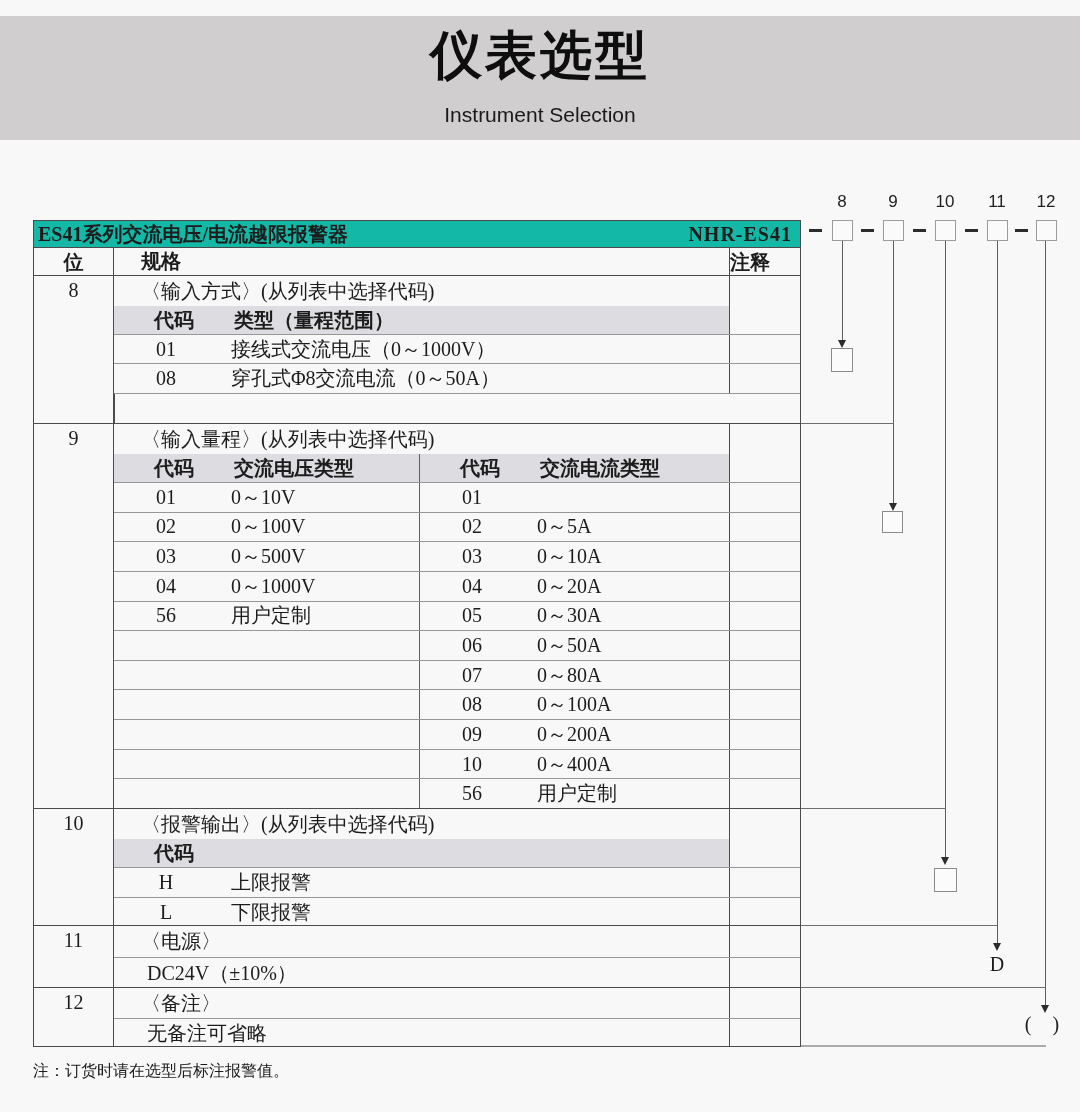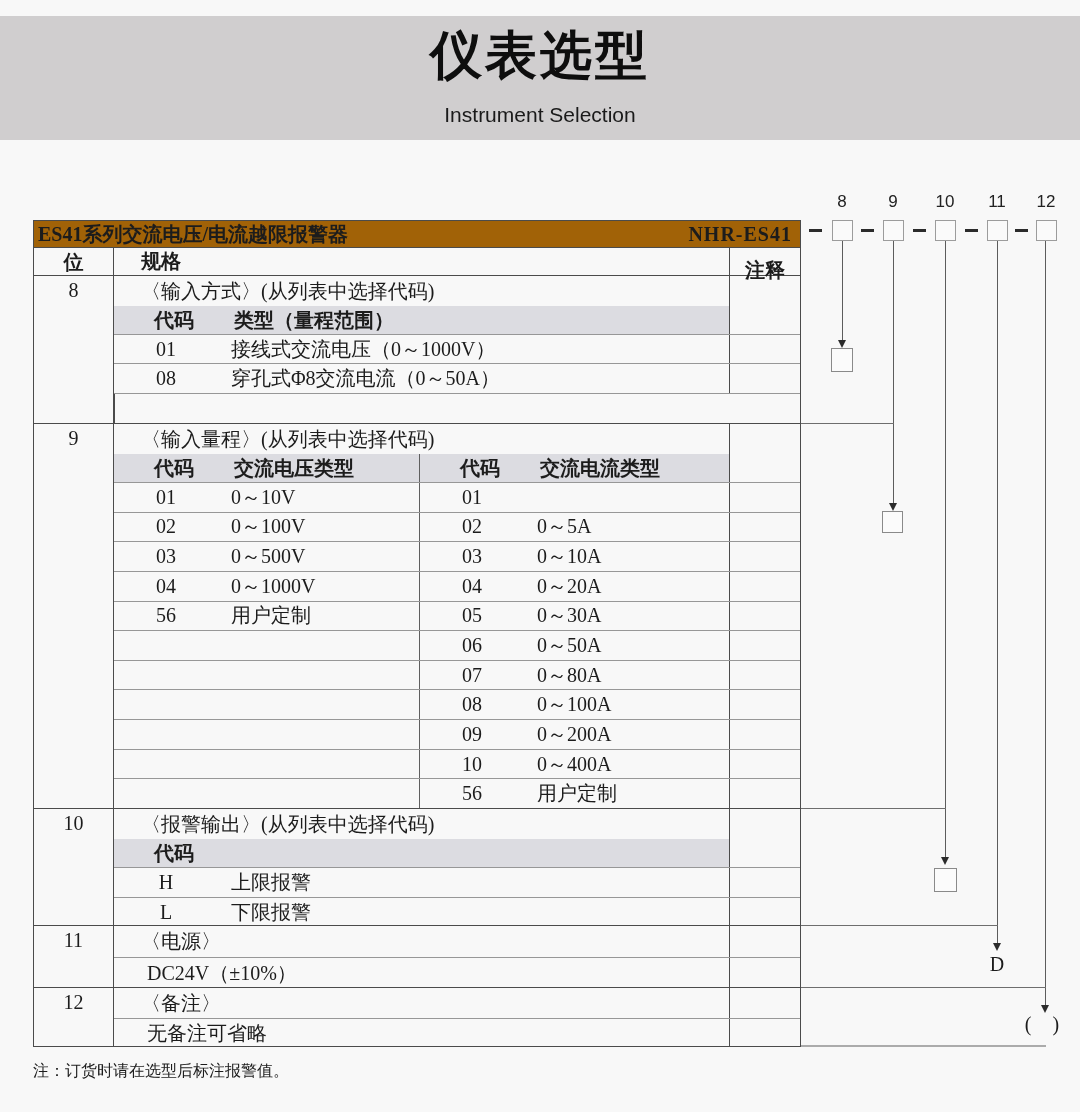--- a/index.html
+++ b/index.html
@@ -23,29 +23,29 @@
   .banner-sub {
     font-family: "Liberation Sans", "DejaVu Sans", sans-serif;
     font-size: 21px; color: #1a1a1a; margin-top: 22px;
   }
   
   .sel-table {
     position: absolute; left: 33px; top: 220px; width: 768px; height: 827px;
     border: 1px solid #4b4b4b; font-size: 20px; display: flex; flex-direction: column;
   }
   .title-row {
-    height: 27px; background: #a16207; border-bottom: 1px solid #4b4b4b;
+    height: 27px; background: #14b8a6; border-bottom: 1px solid #4b4b4b;
     display: flex; justify-content: space-between; align-items: center;
     padding: 0 8px 0 4px; font-weight: 700; flex: none;
   }
   .model-code { letter-spacing: 1px; }
   .head-row { height: 28px; border-bottom: 1px solid #4b4b4b; display: flex; font-weight: 700; flex: none; }
   .hc-pos  { width: 80px; border-right: 1px solid #4b4b4b; text-align: center; padding-top: 1px; }
   .hc-spec { flex: 1; padding-left: 27px; }
-  .hc-note { width: 71px; border-left: 1px solid #4b4b4b; text-align: center; padding-top: 9px; }
+  .hc-note { width: 71px; border-left: 1px solid #4b4b4b; text-align: left; padding-top: 1px; }
   .sec { display: flex; flex: none; }
   .sec + .sec { border-top: 1px solid #4b4b4b; }
   .sec8  { height: 147px; } .sec9 { height: 385px; } .sec10 { height: 117px; }
   .sec11 { height: 62px; }  .sec12 { height: 59px; }
   .pos-cell { width: 80px; border-right: 1px solid #4b4b4b; text-align: center; padding-top: 3px; }
   .sec-body { flex: 1; display: flex; flex-direction: column; min-width: 0; }
   .srow { display: flex; align-items: stretch; flex: none; }
   .srow .spec { flex: 1; display: flex; align-items: center; min-width: 0; }
   .srow .note { width: 71px; border-left: 1px solid #4b4b4b; }
   .sep { border-top: 1px solid #979797; }

